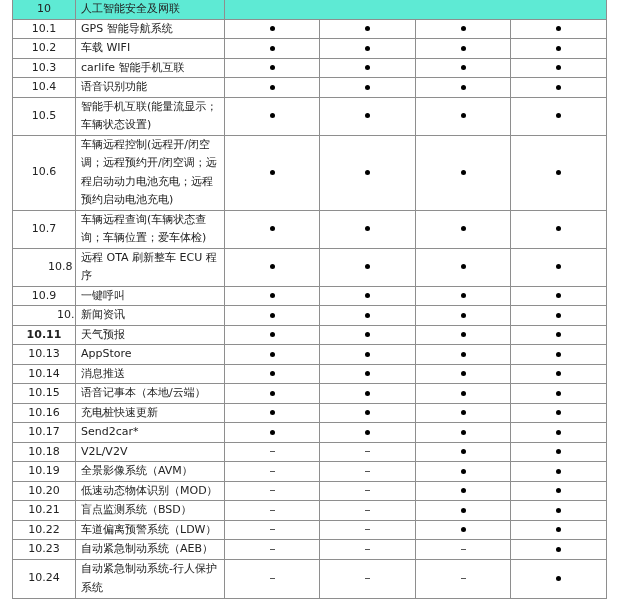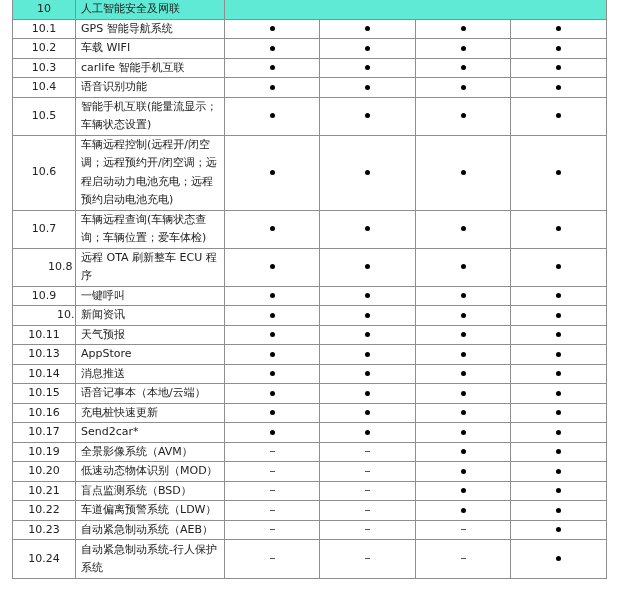--- a/index.html
+++ b/index.html
@@ -112,21 +112,21 @@
       </tr>
       <tr>
         <td class="num" style="height: 18px; padding-left: 44px;">10.10</td>
         <td class="desc">新闻资讯</td>
         <td class="mark"><span class="dot" title="●"></span></td>
         <td class="mark"><span class="dot" title="●"></span></td>
         <td class="mark"><span class="dot" title="●"></span></td>
         <td class="mark"><span class="dot" title="●"></span></td>
       </tr>
       <tr>
-        <td class="num" style="height: 18px;">10.11</td>
+        <td class="num" style="height: 18px; font-weight: bold;">10.11</td>
         <td class="desc">天气预报</td>
         <td class="mark"><span class="dot" title="●"></span></td>
         <td class="mark"><span class="dot" title="●"></span></td>
         <td class="mark"><span class="dot" title="●"></span></td>
         <td class="mark"><span class="dot" title="●"></span></td>
       </tr>
       <tr>
         <td class="num" style="height: 18px;">10.13</td>
         <td class="desc">AppStore</td>
         <td class="mark"><span class="dot" title="●"></span></td>
@@ -156,20 +156,28 @@
         <td class="mark"><span class="dot" title="●"></span></td>
         <td class="mark"><span class="dot" title="●"></span></td>
         <td class="mark"><span class="dot" title="●"></span></td>
         <td class="mark"><span class="dot" title="●"></span></td>
       </tr>
       <tr>
         <td class="num" style="height: 18px;">10.17</td>
         <td class="desc">Send2car*</td>
         <td class="mark"><span class="dot" title="●"></span></td>
         <td class="mark"><span class="dot" title="●"></span></td>
+        <td class="mark"><span class="dot" title="●"></span></td>
+        <td class="mark"><span class="dot" title="●"></span></td>
+      </tr>
+      <tr>
+        <td class="num" style="height: 18px;">10.18</td>
+        <td class="desc">V2L/V2V</td>
+        <td class="mark"><span class="dash" title="-"></span></td>
+        <td class="mark"><span class="dash" title="-"></span></td>
         <td class="mark"><span class="dot" title="●"></span></td>
         <td class="mark"><span class="dot" title="●"></span></td>
       </tr>
       <tr>
         <td class="num" style="height: 18px; margin-left: 46px;">10.19</td>
         <td class="desc">全景影像系统（AVM）</td>
         <td class="mark"><span class="dash" title="-"></span></td>
         <td class="mark"><span class="dash" title="-"></span></td>
         <td class="mark"><span class="dot" title="●"></span></td>
         <td class="mark"><span class="dot" title="●"></span></td>

